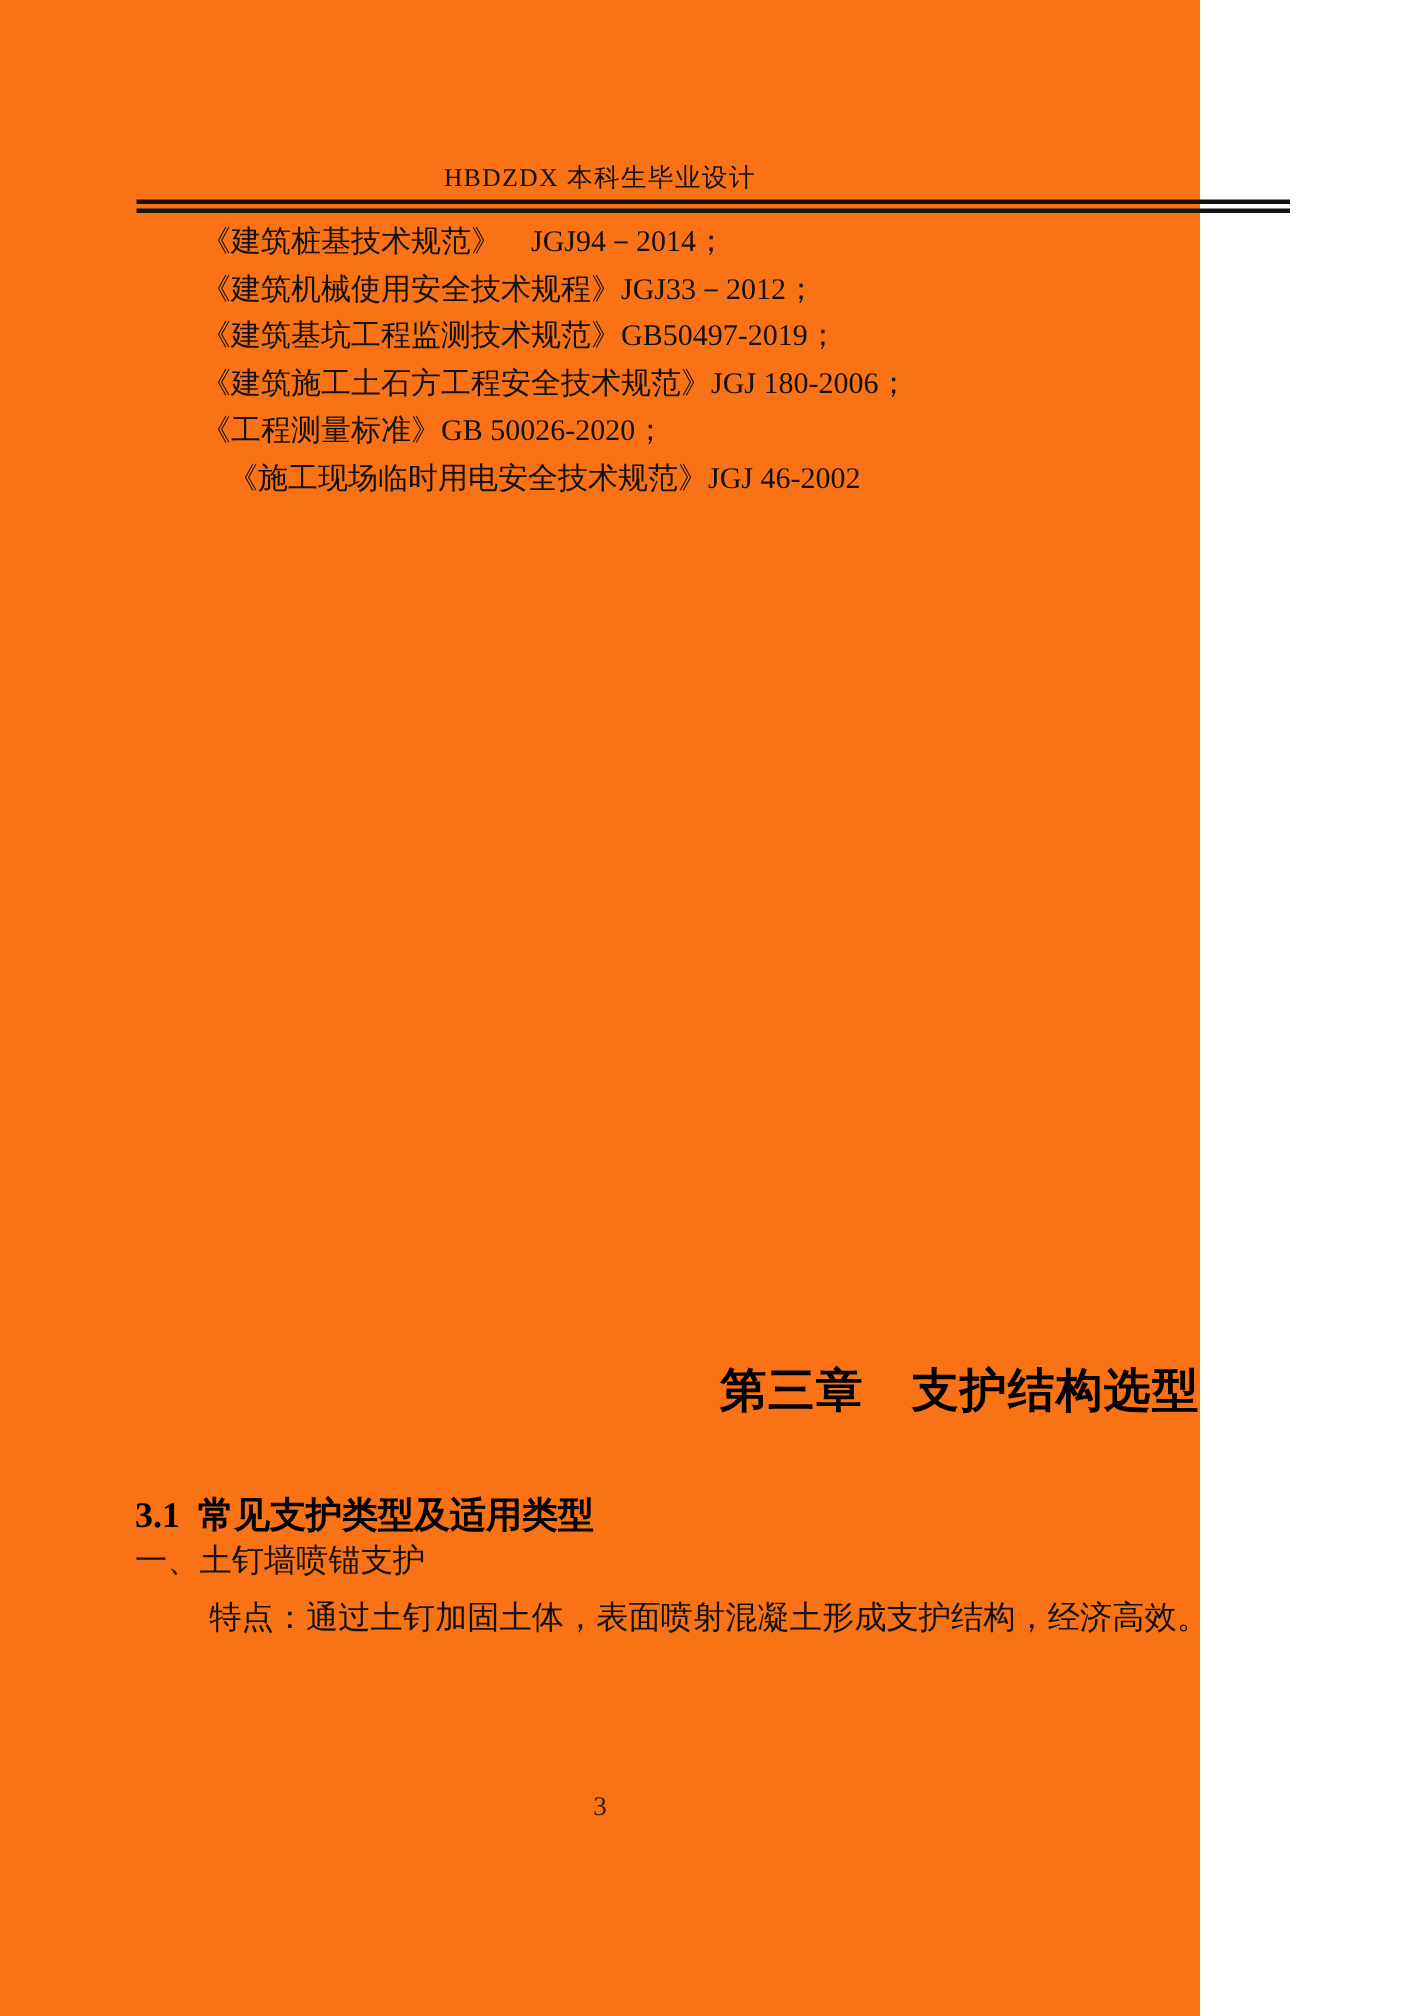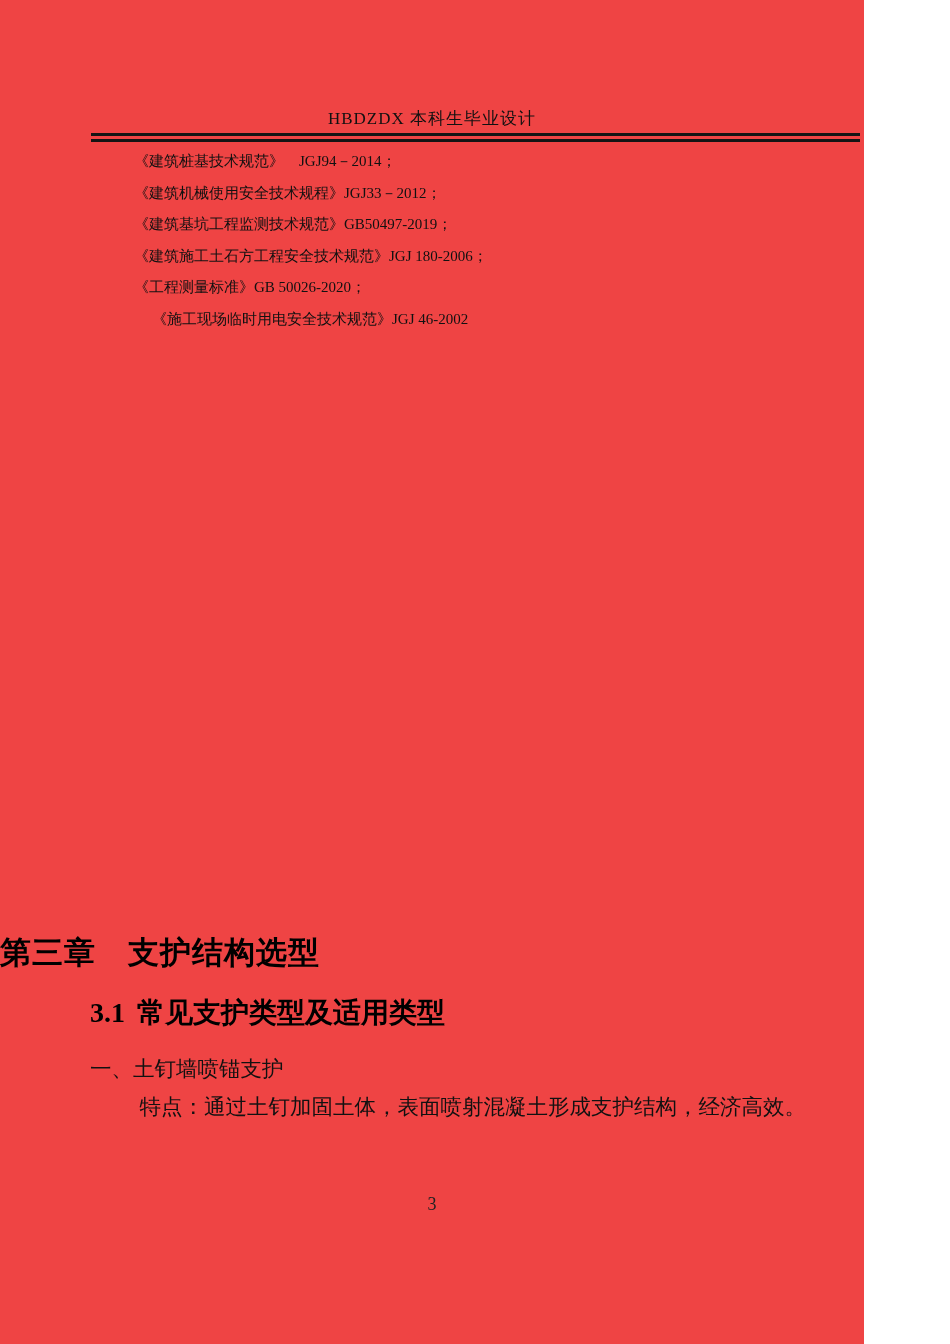--- a/index.html
+++ b/index.html
@@ -9,23 +9,23 @@
   }
   body {
     width: 950px;
     height: 1344px;
     font-family: "Liberation Serif", "DejaVu Serif", serif;
     color: #000000;
     overflow: hidden;
   }
   .page {
     position: relative;
-    width: 864px;
+    width: 800px;
     height: 1344px;
-    background: #ef4444;
+    background: #f97316;
   }
   
   .running-head {
     position: absolute;
     top: 107px;
     left: 0;
     width: 100%;
     text-align: center;
     font-size: 17px;
     letter-spacing: 1px;
@@ -39,61 +39,60 @@
     height: 3px;
     border-top: 3px solid #141414;
     border-bottom: 3px solid #141414;
   }
   
   .regulations {
     position: absolute;
     top: 146px;
     left: 90px;
     width: 772px;
-    font-size: 15px;
+    font-size: 20px;
     line-height: 31.6px;
     color: #111111;
   }
   .reg-item {
     padding-left: 44px;
     white-space: pre;
   }
   .reg-item.extra-indent {
     padding-left: 62px;
   }
   
   .chapter-title {
     position: absolute;
     top: 906px;
     left: 0;
     width: 100%;
-    text-align: left;
+    text-align: right;
     font-family: Liberation Mono, monospace;
     font-weight: bold;
     font-size: 31px;
     letter-spacing: 1px;
     color: #000000;
-    margin-top: 26px;
   }
   
   .section-heading {
     position: absolute;
     top: 994px;
     left: 90px;
     font-weight: bold;
-    font-size: 28px;
+    font-size: 24px;
     color: #000000;
   }
   .section-heading .sec-num {
     margin-right: 12px;
   }
   
   .body-content {
     position: absolute;
-    top: 1053px;
+    top: 1024px;
     left: 90px;
     width: 772px;
     font-size: 21.5px;
     line-height: 33.5px;
     text-align: justify;
     color: #111111;
   }
   .body-content .item-heading {
     margin: 0 0 4px 0;
   }

